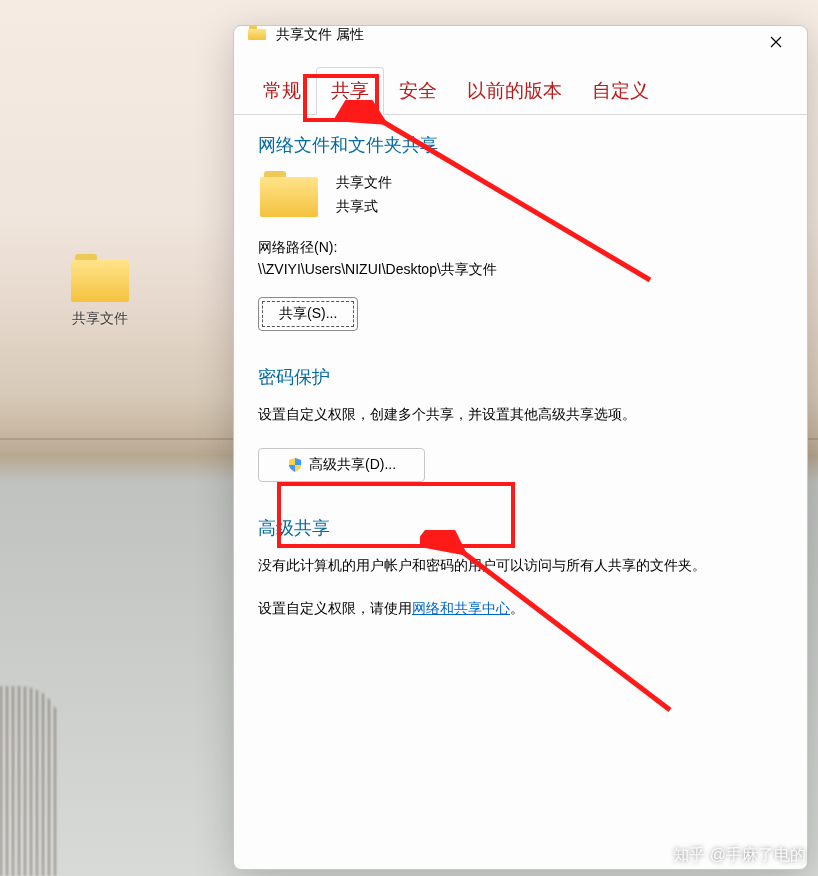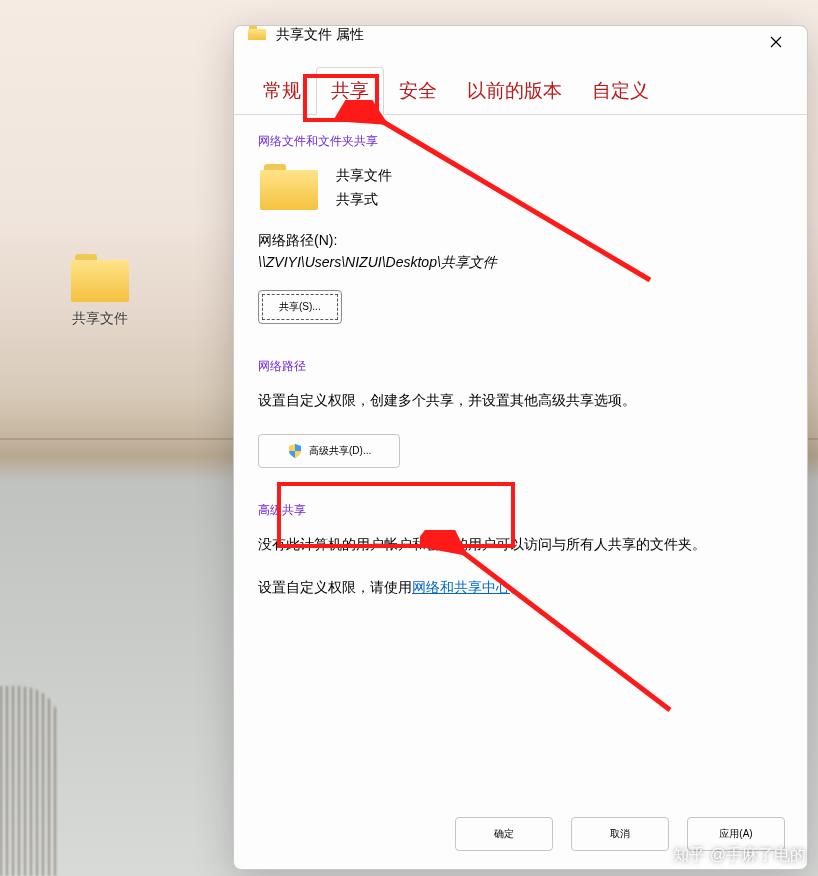--- a/index.html
+++ b/index.html
@@ -19,29 +19,29 @@
 .titlebar .ticon::before{content:"";position:absolute;top:0;left:1px;width:8px;height:4px;background:#f0c954;border-radius:1px 1px 0 0;}
 .titlebar .ticon::after{content:"";position:absolute;top:3px;left:0;right:0;bottom:0;background:linear-gradient(#ffe38a,#f4c23e);border-radius:1px;}
 .titlebar .title { font-size:14px; color:#000; flex:1;}
 .titlebar .closebtn { width:46px; height:32px; display:flex; align-items:center; justify-content:center; border-radius:4px; cursor:default;}
 .titlebar .closebtn svg { width:12px; height:12px; }
 .tabs { display:flex; padding:0 14px; border-bottom:1px solid #d8d8d8; gap:0; }
 .tab { padding:10px 14px 10px; font-size:19px; color:#b91c1c; cursor:default; border:1px solid transparent; border-bottom:none; position:relative; top:1px; background:transparent;}
 .tab.active { border-color:#d8d8d8; border-bottom:1px solid #fdfdfd; background:#fdfdfd; border-radius:4px 4px 0 0;}
 .content { flex:1; padding:18px 24px 8px 24px; overflow:hidden; font-size:14px; color:#000; }
 .group { border:none; margin-bottom:34px; }
-.group .gtitle { font-size:12px; color:#6d28d9; margin-bottom:14px;font-family:Liberation Serif, serif; }
+.group .gtitle { font-size:18px; color:#0369a1; margin-bottom:14px;font-family:Liberation Serif, serif; }
 .row-folder { display:flex; align-items:flex-start; gap:18px; margin-bottom:20px; padding-left:2px;}
 .big-folder { width:58px; height:46px; position:relative;}
 .big-folder::before{content:"";position:absolute;top:0;left:4px;width:22px;height:10px;background:#f0c954;border-radius:3px 3px 0 0;}
 .big-folder::after{content:"";position:absolute;top:6px;left:0;right:0;bottom:0;background:linear-gradient(#ffe38a,#f4c23e);border-radius:2px;}
 .folder-texts div { line-height:1.7; }
 .np-label { margin-bottom:4px; }
-.np-path { margin-bottom:18px;font-style:italic; }
-.btn { display:inline-flex; align-items:center; justify-content:center; height:34px; padding:0 20px; font-size:10px; background:#fdfdfd; border:1px solid #c6c6c6; border-radius:4px; cursor:default; }
+.np-path { margin-bottom:18px; }
+.btn { display:inline-flex; align-items:center; justify-content:center; height:34px; padding:0 20px; font-size:14px; background:#fdfdfd; border:1px solid #c6c6c6; border-radius:4px; cursor:default; }
 .btn.focus { outline:1px dashed #555; outline-offset:-5px; border:1px solid #8a8a8a;}
 .btn .shield { width:16px; height:16px; margin-right:6px; }
 .desc { line-height:1.7; margin-bottom:22px; }
 .link { color:#0066cc; text-decoration:underline; }
 .footer { height:64px; border-top:0; display:flex; align-items:center; justify-content:flex-end; gap:18px; padding:0 22px 6px 0;}
 .footer .btn { min-width:98px; }
 .hi-box-tab { position:absolute; left:303px; top:74px; width:76px; height:48px; border:4px solid #ff1a1a; pointer-events:none; }
 .hi-box-adv { position:absolute; left:277px; top:482px; width:238px; height:66px; border:4px solid #ff1a1a; pointer-events:none; }
 .arrow { position:absolute; pointer-events:none; }
 .watermark { position:absolute; right:12px; bottom:10px; color:rgba(255,255,255,0.9); font-size:16px; text-shadow:0 0 4px rgba(0,0,0,0.5);}
@@ -88,21 +88,21 @@
         </div>
       </div>
       <div class="np-label"><span>网络路径(N):</span></div>
       <div class="np-path">\\ZVIYI\Users\NIZUI\Desktop\共享文件</div>
       <button class="btn focus">
           <span>共享(S)...</span>
         </button>
     </div>
 
     <div class="group">
-      <div class="gtitle">网络路径</div>
+      <div class="gtitle">密码保护</div>
       <div class="desc">设置自定义权限，创建多个共享，并设置其他高级共享选项。</div>
       <button class="btn" style="padding:16px 28px;">
         <svg class="shield" viewBox="0 0 16 16">
           <path d="M8 1 L14 3 V8 C14 12 8 15 8 15 C8 15 2 12 2 8 V3 Z" fill="#ffd24a"></path>
           <path d="M8 1 L14 3 V8 L8 8 Z" fill="#3a9bff"></path>
           <path d="M8 8 L8 15 C8 15 2 12 2 8 L8 8 Z" fill="#3a9bff"></path>
           <path d="M8 8 L14 8 C14 12 8 15 8 15 Z" fill="#ffd24a"></path>
         </svg>
         <span>高级共享(D)...</span>
       </button>
@@ -111,27 +111,20 @@
     <div class="group" style="margin-bottom:0;">
       <div class="gtitle">高级共享</div>
       <div class="desc" style="">没有此计算机的用户帐户和密码的用户可以访问与所有人共享的文件夹。</div>
       <div>
         <span>设置自定义权限，请使用</span><a class="link">网络和共享中心</a><span>。</span>
       </div>
     </div>
 
   </div>
 
-  <div class="footer">
-    <button class="btn">确定</button>
-    <button class="btn">取消</button>
-    <button class="btn">
-        <span>应用(A)</span>
-      </button>
-  </div>
 </div>
 
 <div class="hi-box-tab"></div>
 <div class="hi-box-adv"></div>
 
 <svg class="arrow" style="left:330px; top:100px; width:340px; height:200px;">
   <defs>
       <marker id="ah1" markerWidth="12" markerHeight="12" refX="2" refY="5" orient="auto">
         <path d="M10 0 L0 5 L10 10 Z" fill="#ff1a1a"></path>
       </marker>

